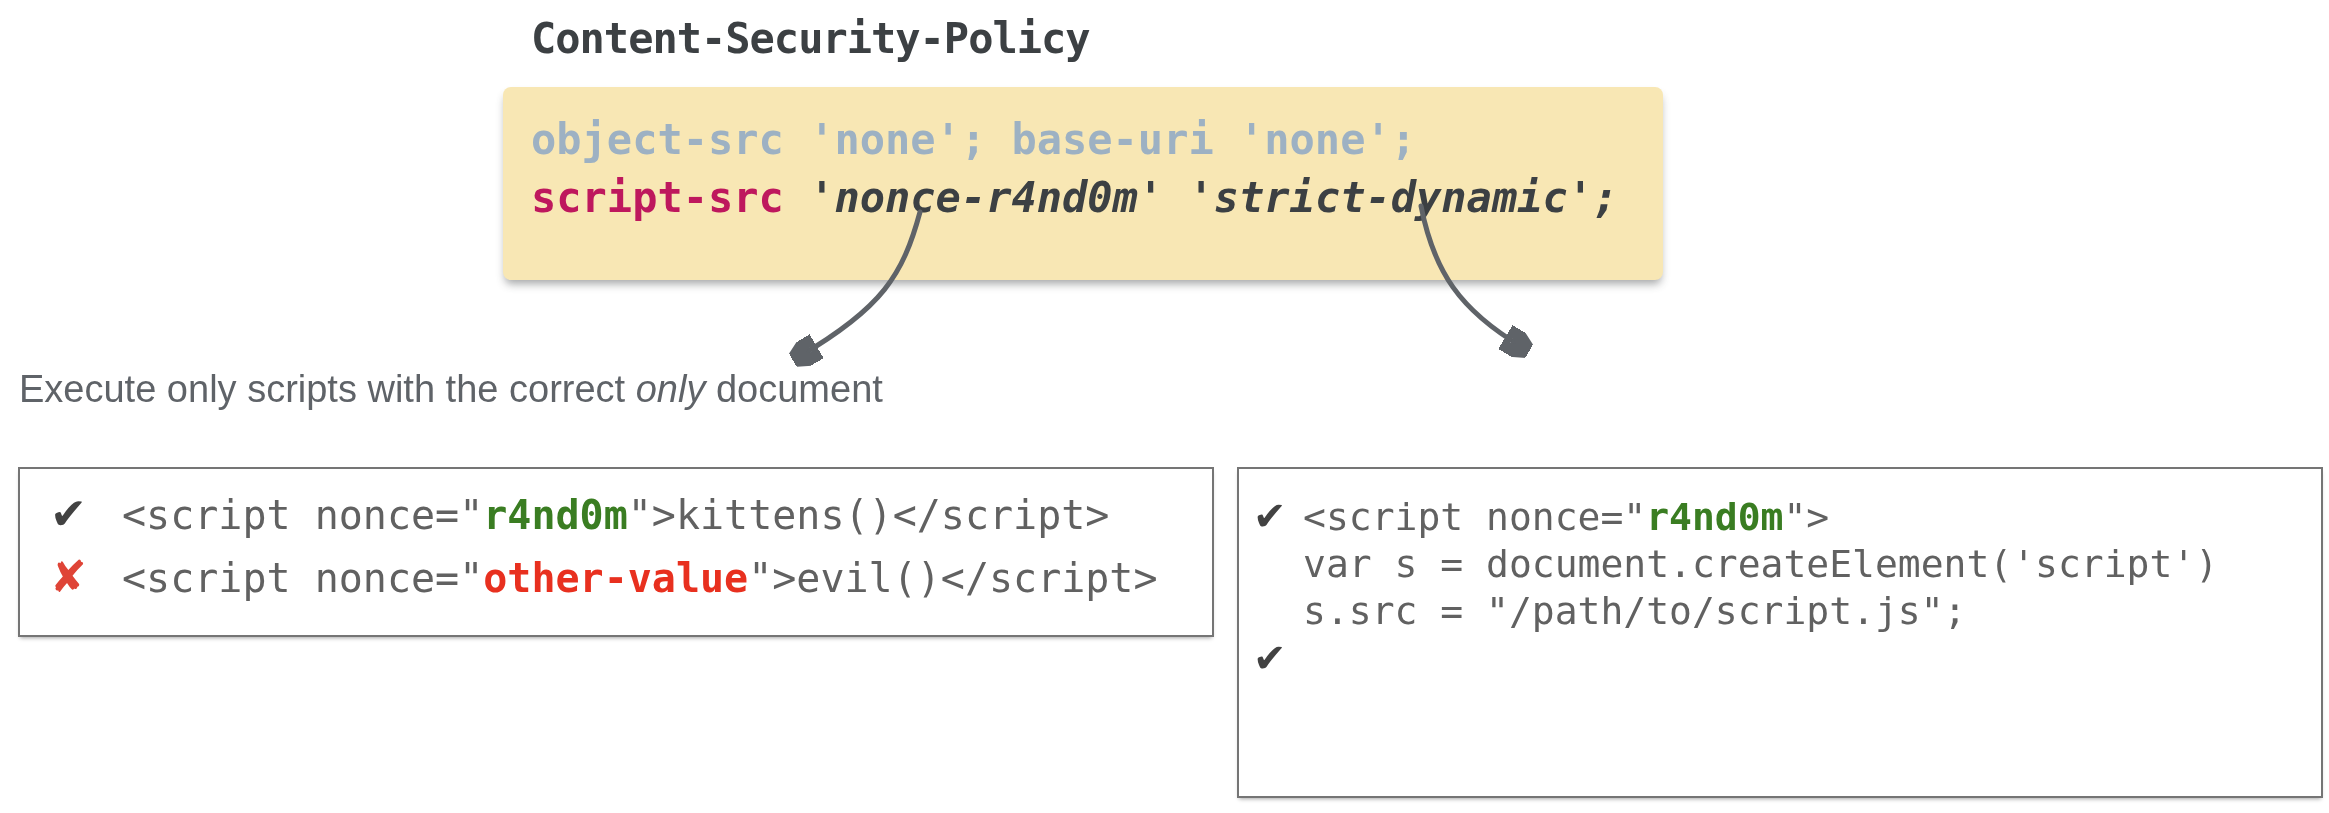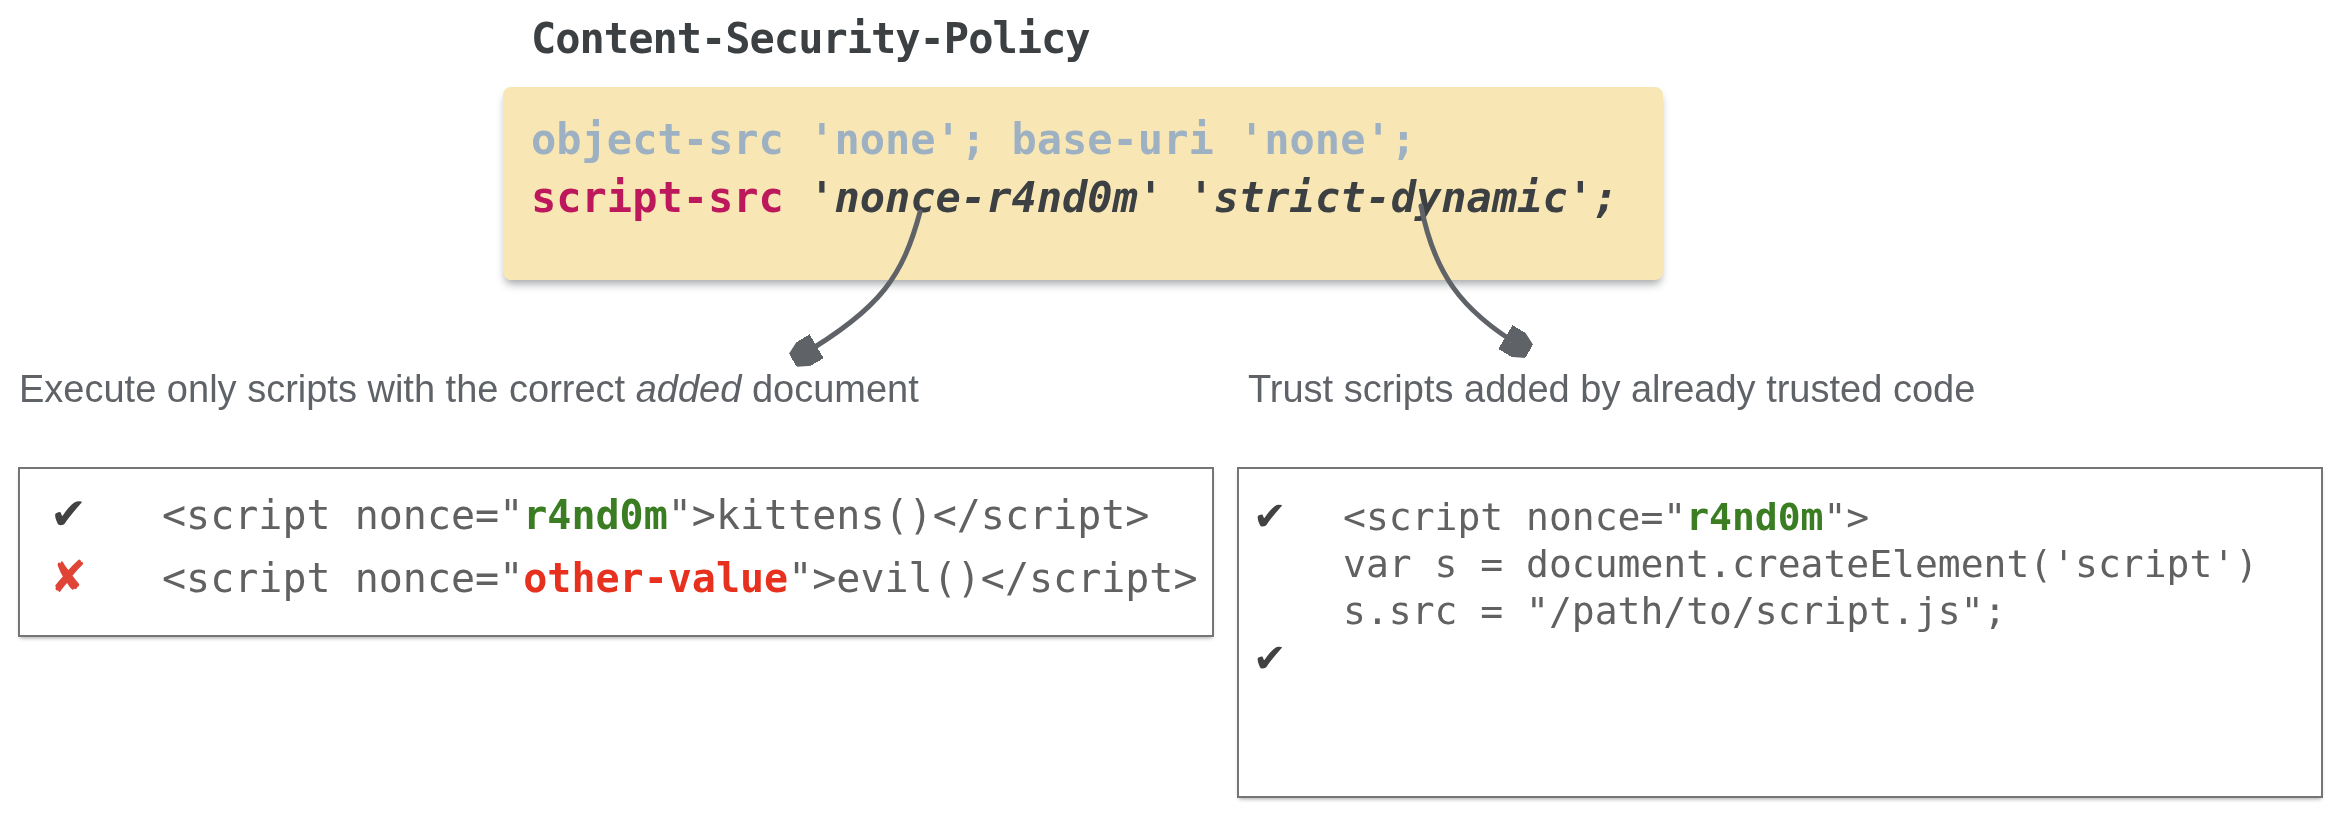--- a/index.html
+++ b/index.html
@@ -106,21 +106,20 @@
   }
   .box-left  .mark { width: 72px; font-size: 44px; }
   .box-right .mark { width: 50px; font-size: 40px; }
   .mark.ok  { color: #424242; }
   .mark.bad { color: #df4437; font-weight: bold; }
 
   .code {
     font-family: "DejaVu Sans Mono", monospace;
     color: #616161;
     white-space: pre;
-    margin-left: 40px;
   }
   .box-left  .code { font-size: 40px; }
   .box-right .code { font-size: 38px; }
   .val { font-weight: bold; }
   .val.green { color: #3a7d22; }
   .val.red   { color: #e8301f; text-align: right; }
 </style>
 </head>
 <body>
 
@@ -136,23 +135,22 @@
   <svg class="arrows" viewBox="0 0 2329 813" xmlns="http://www.w3.org/2000/svg">
     <defs>
       <marker id="ah" viewBox="0 0 10 10" refX="7" refY="5" markerWidth="5.5" markerHeight="5.5" orient="auto-start-reverse">
         <path d="M 0 0 L 10 5 L 0 10 z" fill="#5f6368" stroke="none"></path>
       </marker>
     </defs>
     <path d="M 920 212 C 903 275, 882 308, 800 356" marker-end="url(#ah)"></path>
     <path d="M 1421 206 C 1434 272, 1460 310, 1522 347" marker-end="url(#ah)"></path>
   </svg>
 
-  <div class="label label-left"><span>Execute only scripts with the correct </span><em>added</em><span> document</span></div>
+  <div class="label label-left"><span>Execute only scripts with the correct </span><em>only</em><span> document</span></div>
 
-  <div class="label label-right">Trust scripts added by already trusted code</div>
 
   <div class="code-box box-left">
     <div class="cl">
       <span class="mark ok">✔</span>
       <span class="code"><span>&lt;script nonce="</span><span class="val green">r4nd0m</span><span>"&gt;kittens()&lt;/script&gt;</span></span>
     </div>
     <div class="cl">
       <span class="mark bad">✘</span>
       <span class="code"><span>&lt;script nonce="</span><span class="val red">other-value</span><span>"&gt;evil()&lt;/script&gt;</span></span>
     </div>

